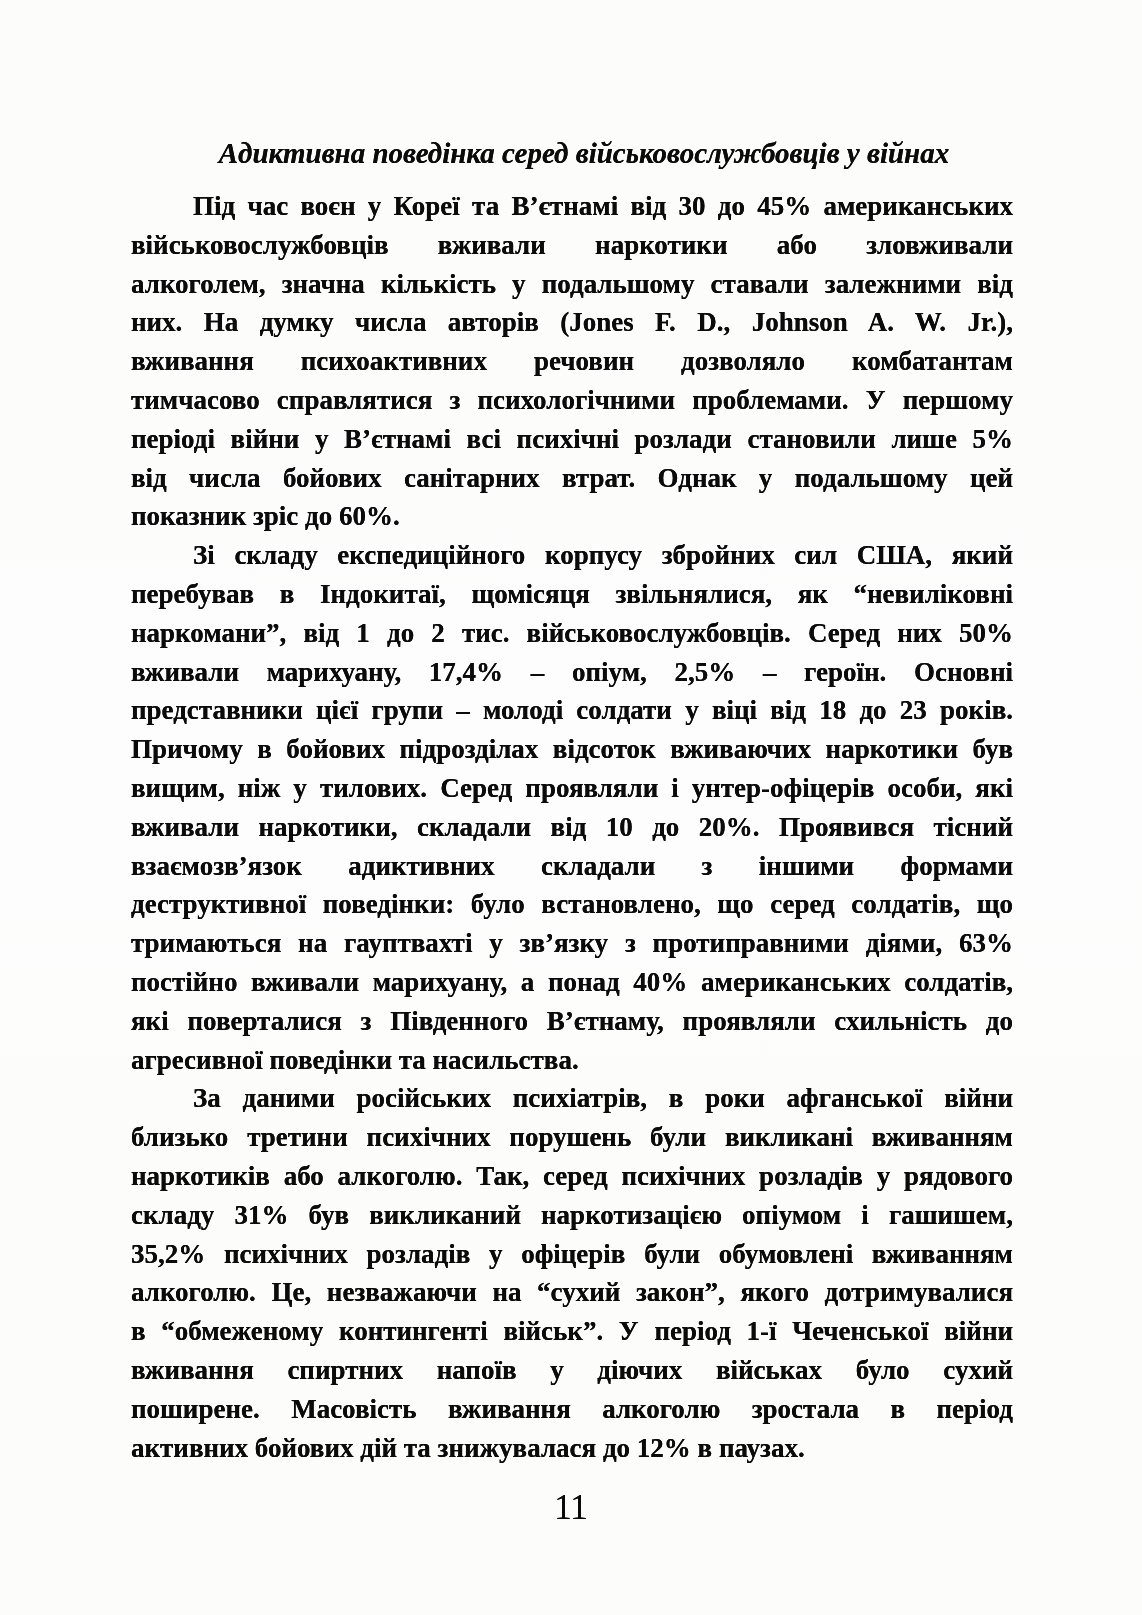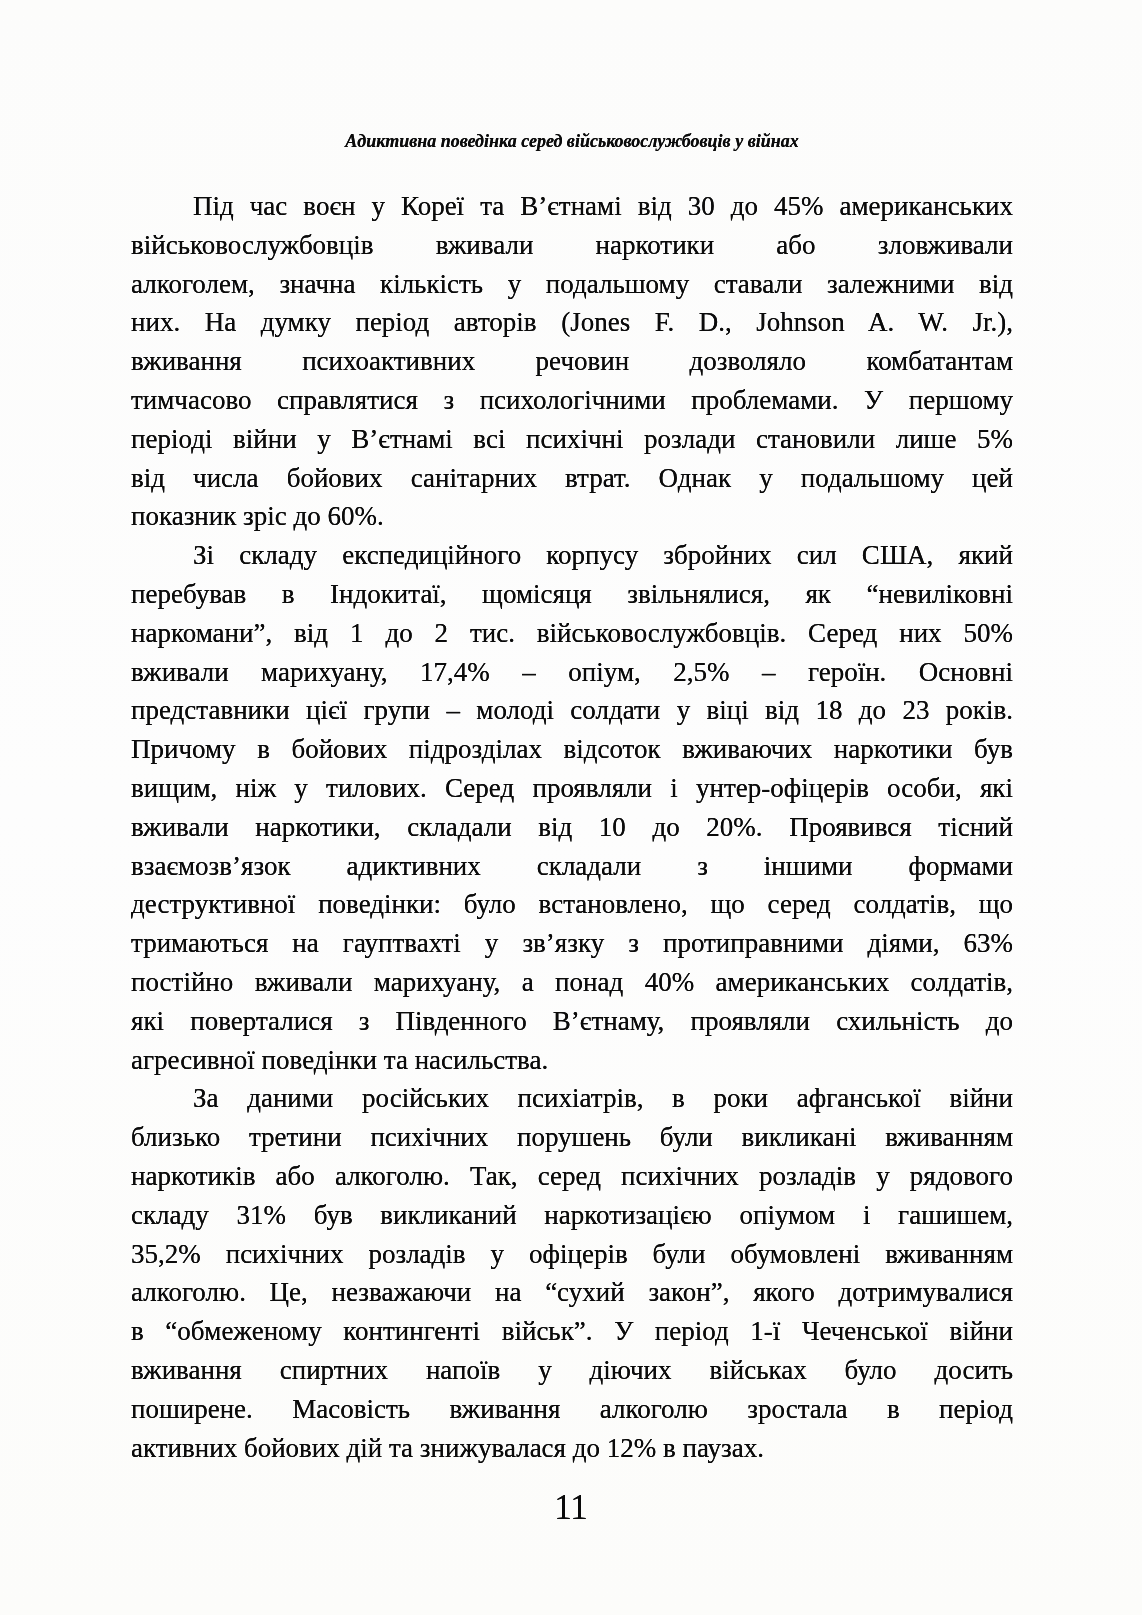--- a/index.html
+++ b/index.html
@@ -15,37 +15,38 @@
   .page {
     position: absolute;
     inset: 0;
     background: linear-gradient(180deg, #fcfcfb 0%, #fdfdfd 50%, #fcfcfa 100%);
   }
   .doc-title {
     position: absolute;
     top: 121px;
     left: 131px;
     width: 882px;
-    margin: 0;
+    margin: 12px;
     text-align: center;
-    font-size: 18px;
+    font-size: 29px;
     line-height: 40px;
     font-weight: 700;
     font-style: italic;
     text-shadow: 0 0 0.5px currentColor;
     white-space: nowrap;
   }
   .doc-body {
     position: absolute;
     top: 187px;
     left: 131px;
     width: 882px;
     font-size: 27px;
     line-height: 38.8px;
     text-shadow: 0 0 0.6px currentColor;
+    font-weight: bold;
   }
   .paragraph { margin: 0; }
   .line {
     text-align: justify;
     text-align-last: justify;
   }
   .line.first { text-indent: 62px; }
   .line.last { text-align-last: left; }
   .page-number {
     position: absolute;
@@ -62,21 +63,21 @@
 <body>
 
 <div class="page">
   <h1 class="doc-title">Адиктивна поведінка серед військовослужбовців у війнах</h1>
 
   <main class="doc-body">
       <div class="paragraph">
         <div class="line first">Під час воєн у Кореї та В’єтнамі від 30 до 45% американських</div>
         <div class="line">військовослужбовців вживали наркотики або зловживали</div>
         <div class="line">алкоголем, значна кількість у подальшому ставали залежними від</div>
-        <div class="line">них. На думку період авторів (Jones F. D., Johnson A. W. Jr.),</div>
+        <div class="line">них. На думку числа авторів (Jones F. D., Johnson A. W. Jr.),</div>
         <div class="line">вживання психоактивних речовин дозволяло комбатантам</div>
         <div class="line">тимчасово справлятися з психологічними проблемами. У першому</div>
         <div class="line">періоді війни у В’єтнамі всі психічні розлади становили лише 5%</div>
         <div class="line">від числа бойових санітарних втрат. Однак у подальшому цей</div>
         <div class="line last">показник зріс до 60%.</div>
       </div>
       <div class="paragraph">
         <div class="line first">Зі складу експедиційного корпусу збройних сил США, який</div>
         <div class="line">перебував в Індокитаї, щомісяця звільнялися, як “невиліковні</div>
         <div class="line">наркомани”, від 1 до 2 тис. військовослужбовців. Серед них 50%</div>
@@ -93,20 +94,20 @@
         <div class="line last">агресивної поведінки та насильства.</div>
       </div>
       <div class="paragraph">
         <div class="line first">За даними російських психіатрів, в роки афганської війни</div>
         <div class="line">близько третини психічних порушень були викликані вживанням</div>
         <div class="line">наркотиків або алкоголю. Так, серед психічних розладів у рядового</div>
         <div class="line">складу 31% був викликаний наркотизацією опіумом і гашишем,</div>
         <div class="line">35,2% психічних розладів у офіцерів були обумовлені вживанням</div>
         <div class="line">алкоголю. Це, незважаючи на “сухий закон”, якого дотримувалися</div>
         <div class="line">в “обмеженому контингенті військ”. У період 1-ї Чеченської війни</div>
-        <div class="line">вживання спиртних напоїв у діючих військах було досить</div>
+        <div class="line">вживання спиртних напоїв у діючих військах було сухий</div>
         <div class="line">поширене. Масовість вживання алкоголю зростала в період</div>
         <div class="line last">активних бойових дій та знижувалася до 12% в паузах.</div>
       </div>
     </main>
 
   <div class="page-number">11</div>
 </div>
 
 </body></html>

